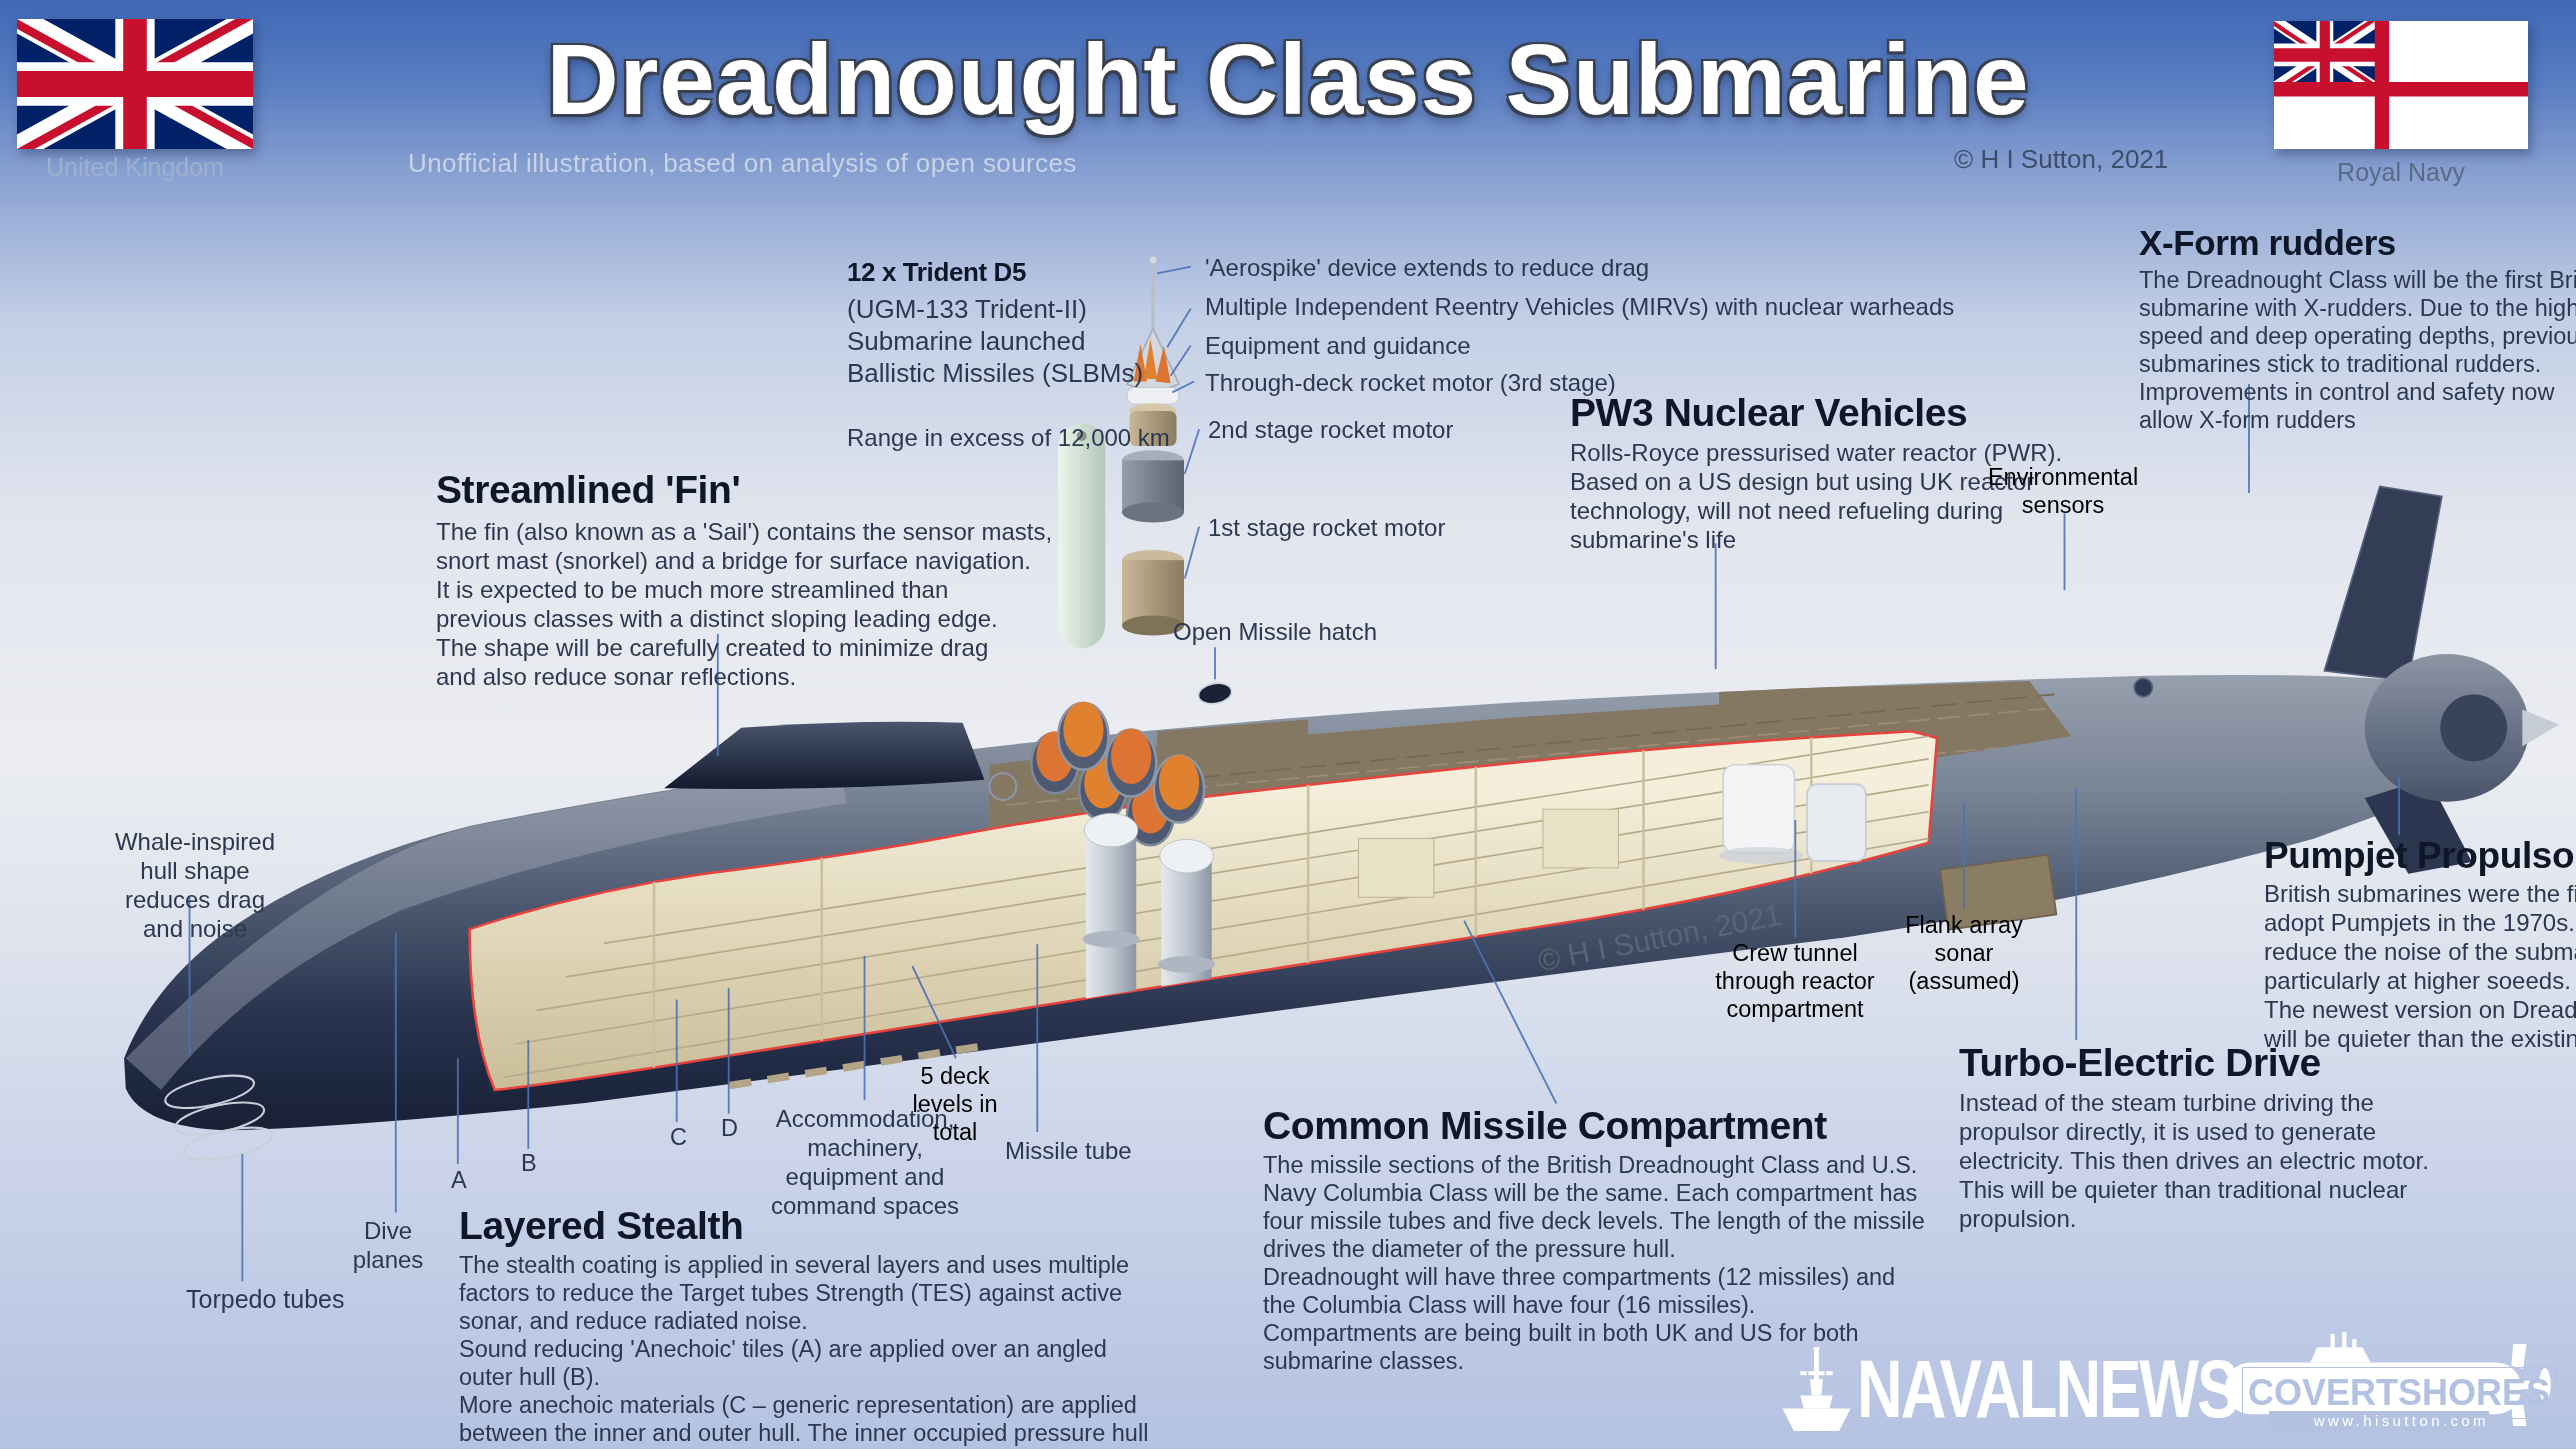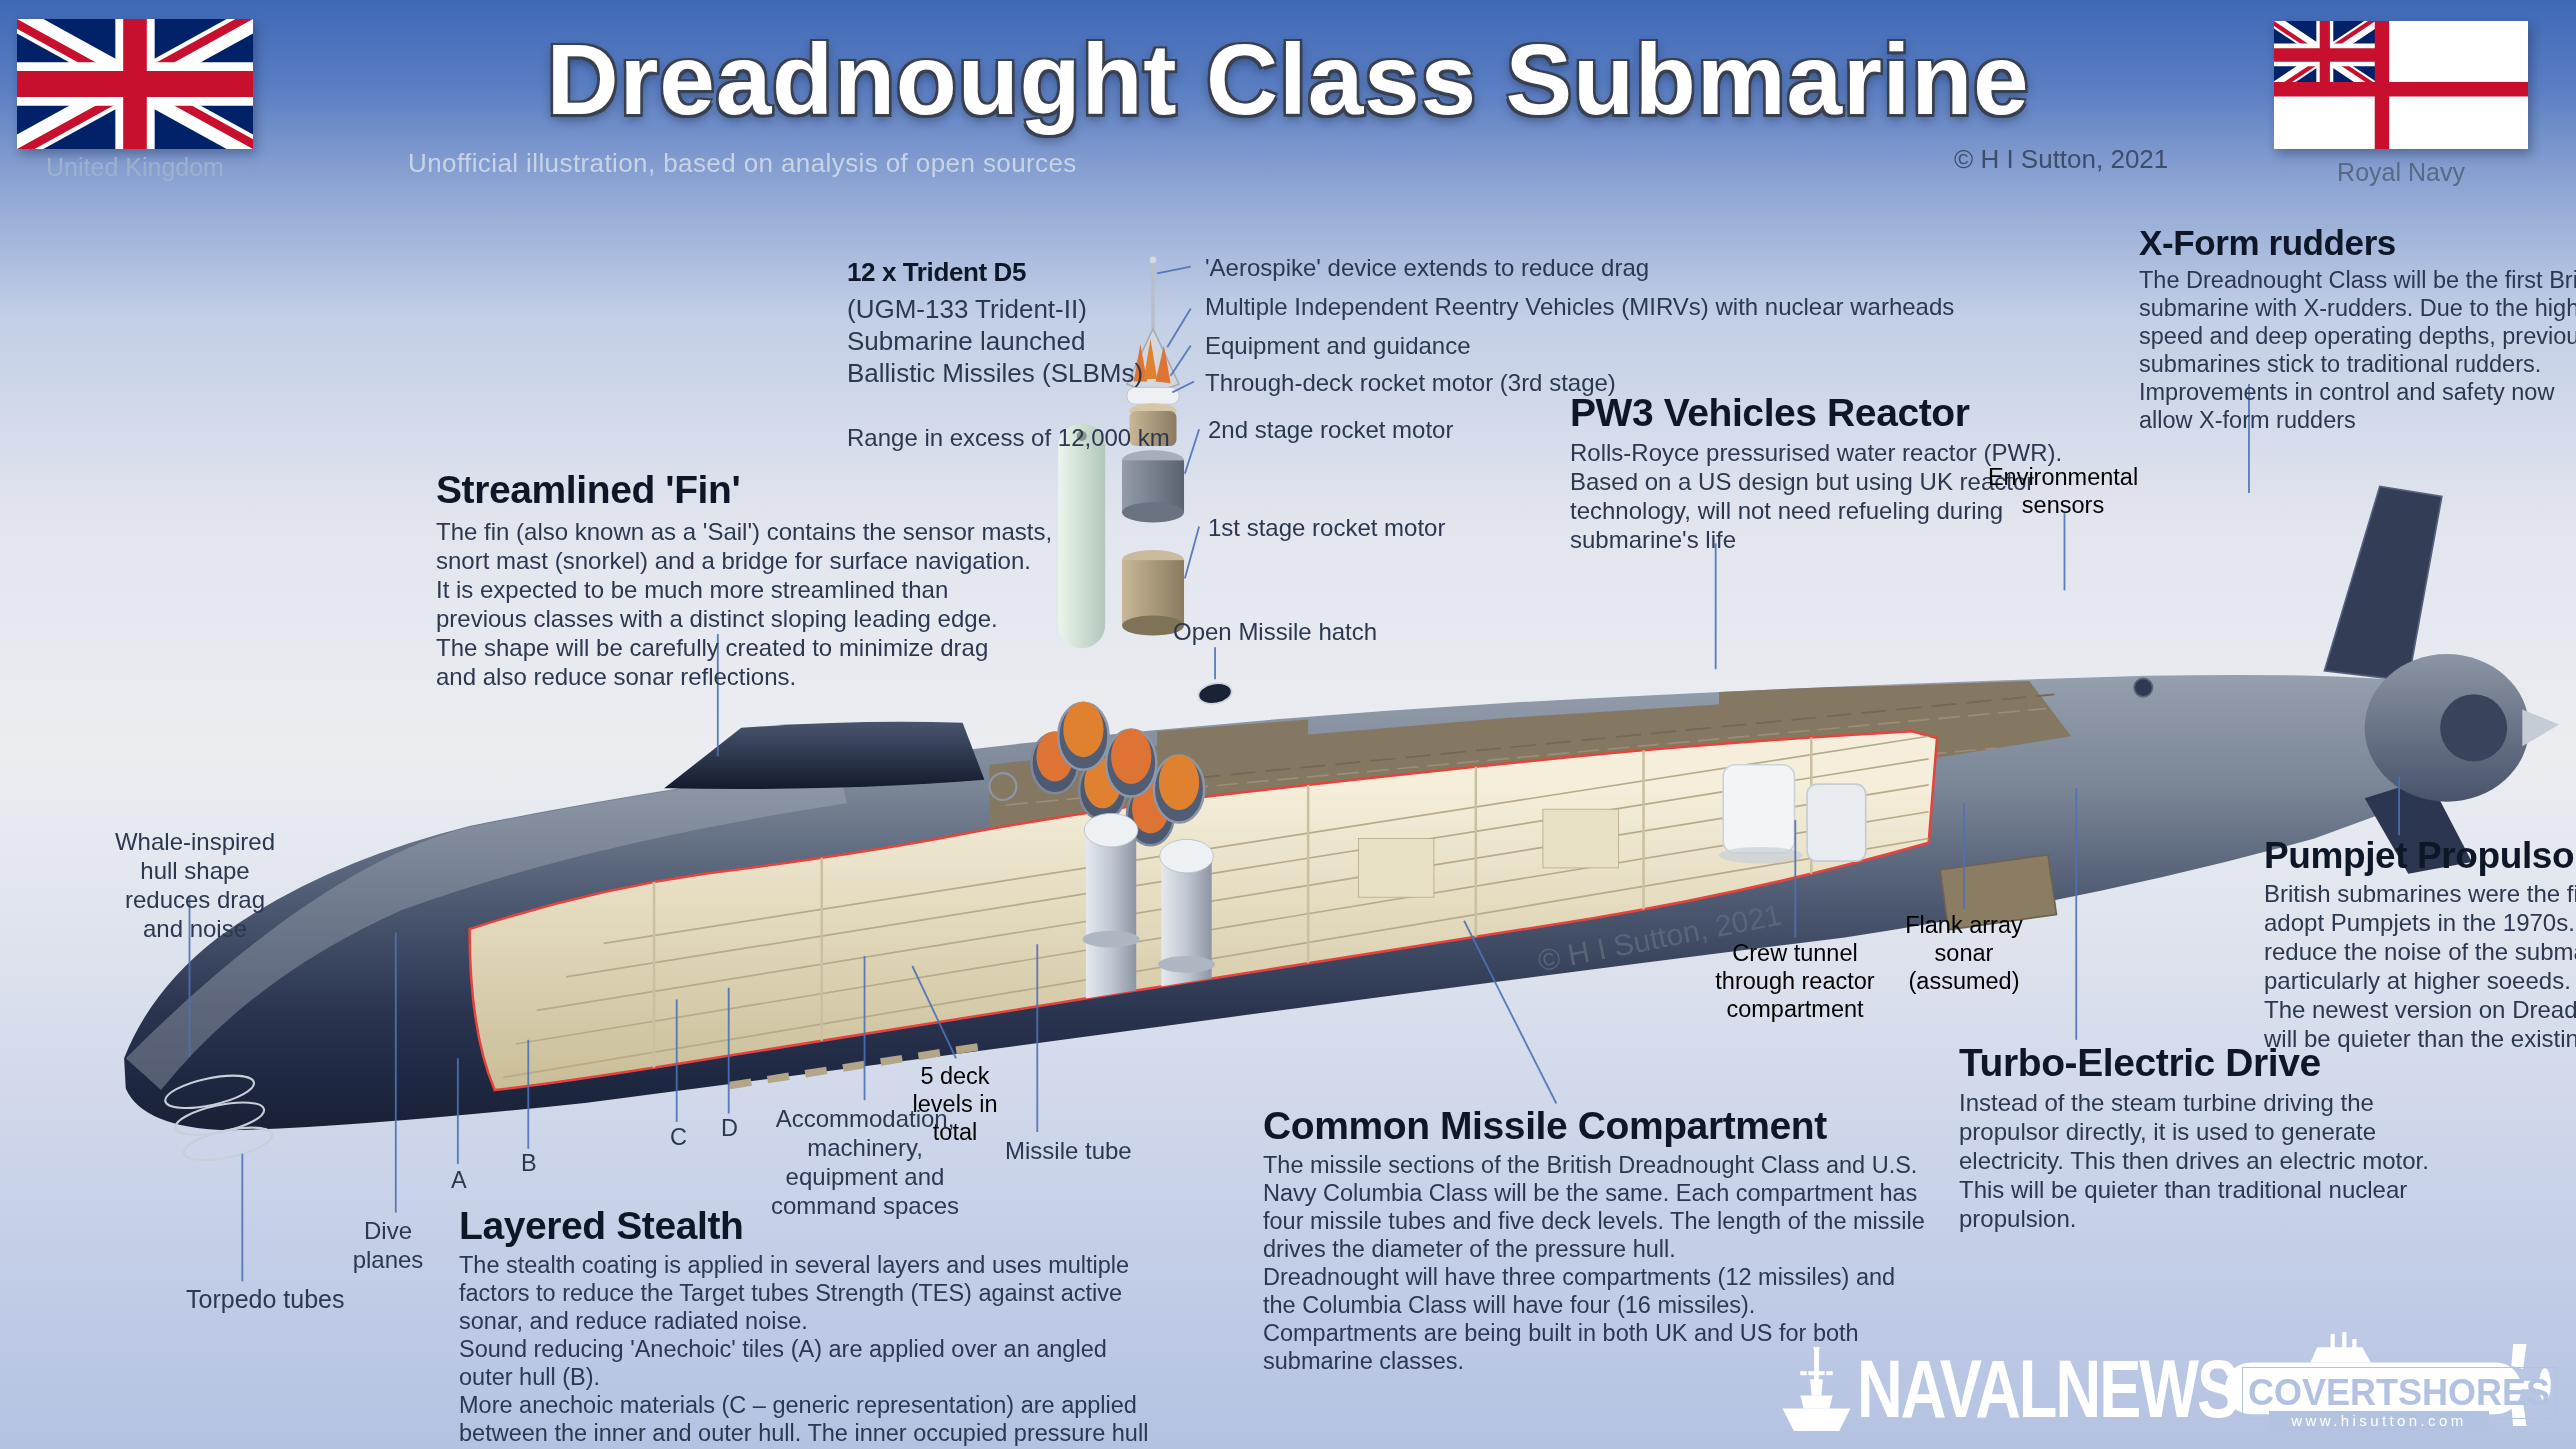--- a/index.html
+++ b/index.html
@@ -21,21 +21,21 @@
   #topCopyright{top:144px;left:1954px;font-size:26px;color:#3e4e6a;}
   #ukLabel{top:153px;left:135px;font-size:25px;color:#9fb0cc;}
   #rnLabel{top:158px;left:2401px;font-size:25px;color:#5a6a85;}
   .flag{box-shadow:3.4px 5px 10px rgba(15,25,55,.35);}
   #watermark{top:921px;left:1536px;font-size:30px;color:#5d6779;transform:rotate(-11deg);opacity:.92;white-space:nowrap;}
   #trident-title{font-size:26px;}
   #navalnews{top:1342px;left:1776px;display:flex;align-items:center;}
   #nn-text{font-size:81px;font-weight:bold;color:#fff;letter-spacing:-2.5px;transform:scaleX(.78);transform-origin:left center;white-space:nowrap;}
   #covertshores{top:1332px;left:2220px;width:345px;height:106px;}
   #cs-text{position:absolute;top:35px;left:22px;font-size:36px;font-weight:bold;color:#b4c2e2;letter-spacing:0px;border:1.7px solid #b4c2e2;padding:4px 5px;white-space:nowrap;}
-  #cs-url{position:absolute;top:79px;left:49px;width:220px;height:20px;background:#b4c2e2;color:#fff;font-size:15px;letter-spacing:3.4px;text-align:center;line-height:20px;white-space:nowrap;}
+  #cs-url{position:absolute;top:79px;left:49px;width:220px;height:20px;background:#b4c2e2;color:#fff;font-size:15px;letter-spacing:3.4px;text-align:right;line-height:20px;white-space:nowrap;}
 </style>
 </head>
 <body>
 
 <div id="canvas">
 
   <svg class="abs" style="left:0;top:0" width="2576" height="1449" viewBox="0 0 3072 1728">
     <defs>
       <linearGradient id="hullGrad" x1="0" y1="800" x2="0" y2="1360" gradientUnits="userSpaceOnUse">
         <stop offset="0" stop-color="#97a0ae"></stop>
@@ -281,21 +281,21 @@
       <div>The fin (also known as a 'Sail') contains the sensor masts,</div>
       <div>snort mast (snorkel) and a bridge for surface navigation.</div>
       <div>It is expected to be much more streamlined than</div>
       <div>previous classes with a distinct sloping leading edge.</div>
       <div>The shape will be carefully created to minimize drag</div>
       <div>and also reduce sonar reflections.</div>
     </div>
   </div>
 
   <div class="abs" style="left:1570px;top:391px;">
-    <div class="hd">PW3 Vehicles Reactor</div>
+    <div class="hd">PW3 Nuclear Vehicles</div>
     <div class="bd" style="margin-top:3.4px;">
       <div>Rolls-Royce pressurised water reactor (PWR).</div>
       <div>Based on a US design but using UK reactor</div>
       <div>technology, will not need refueling during</div>
       <div>submarine's life</div>
     </div>
   </div>
 
   <div class="abs" style="left:2139px;top:223px;">
     <div class="hd hd-sm">X-Form rudders</div>

